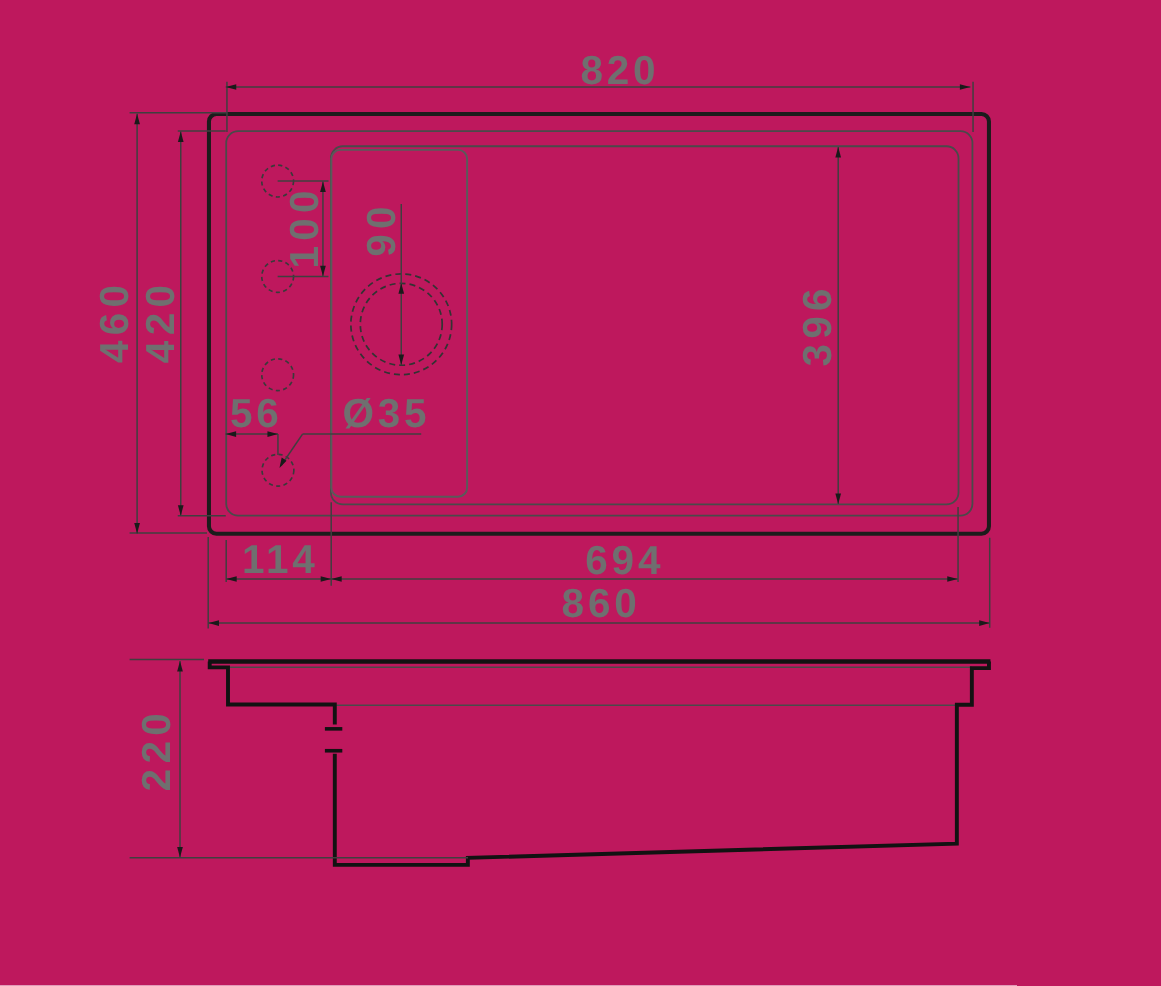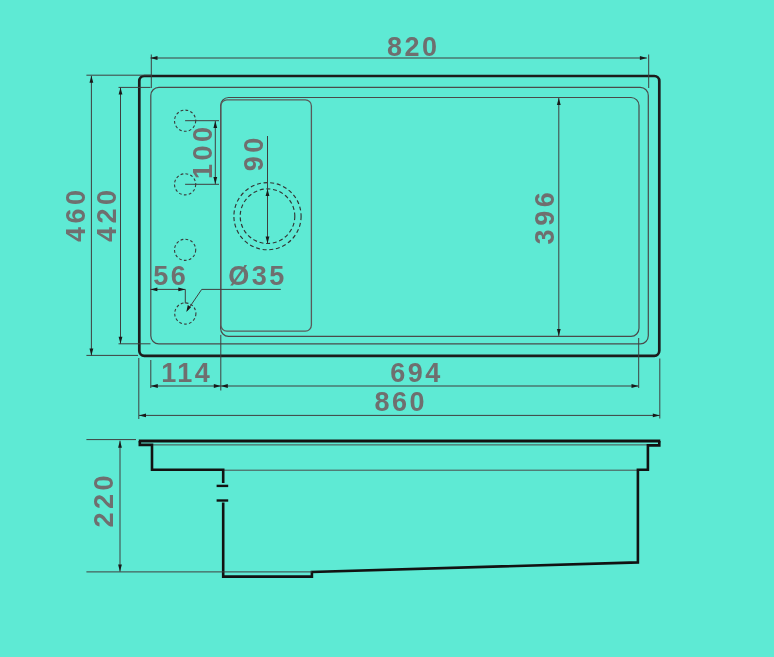--- a/index.html
+++ b/index.html
@@ -1,16 +1,16 @@
 <!DOCTYPE html>
 <html><head>
 <meta charset="utf-8">
 <style>
   html,body{margin:0;padding:0;background:#ffffff;}
-  .wrap{width:774px;height:657px;position:relative;background:#5eead4;}
+  .wrap{width:774px;height:657px;position:relative;background:#be185d;}
   svg{display:block;}
   text{font-family:"Liberation Sans", sans-serif;font-weight:bold;fill:#6f6f6f;font-size:27px;letter-spacing:2.5px;}
 </style>
 </head>
 <body>
 <div class="wrap">
 <svg width="774" height="657" viewBox="0 0 774 657" xmlns="http://www.w3.org/2000/svg">
 
 <rect x="139.3" y="76" width="520" height="279.8" rx="5" fill="none" stroke="#1c1c1c" stroke-width="2.7"></rect>
 

